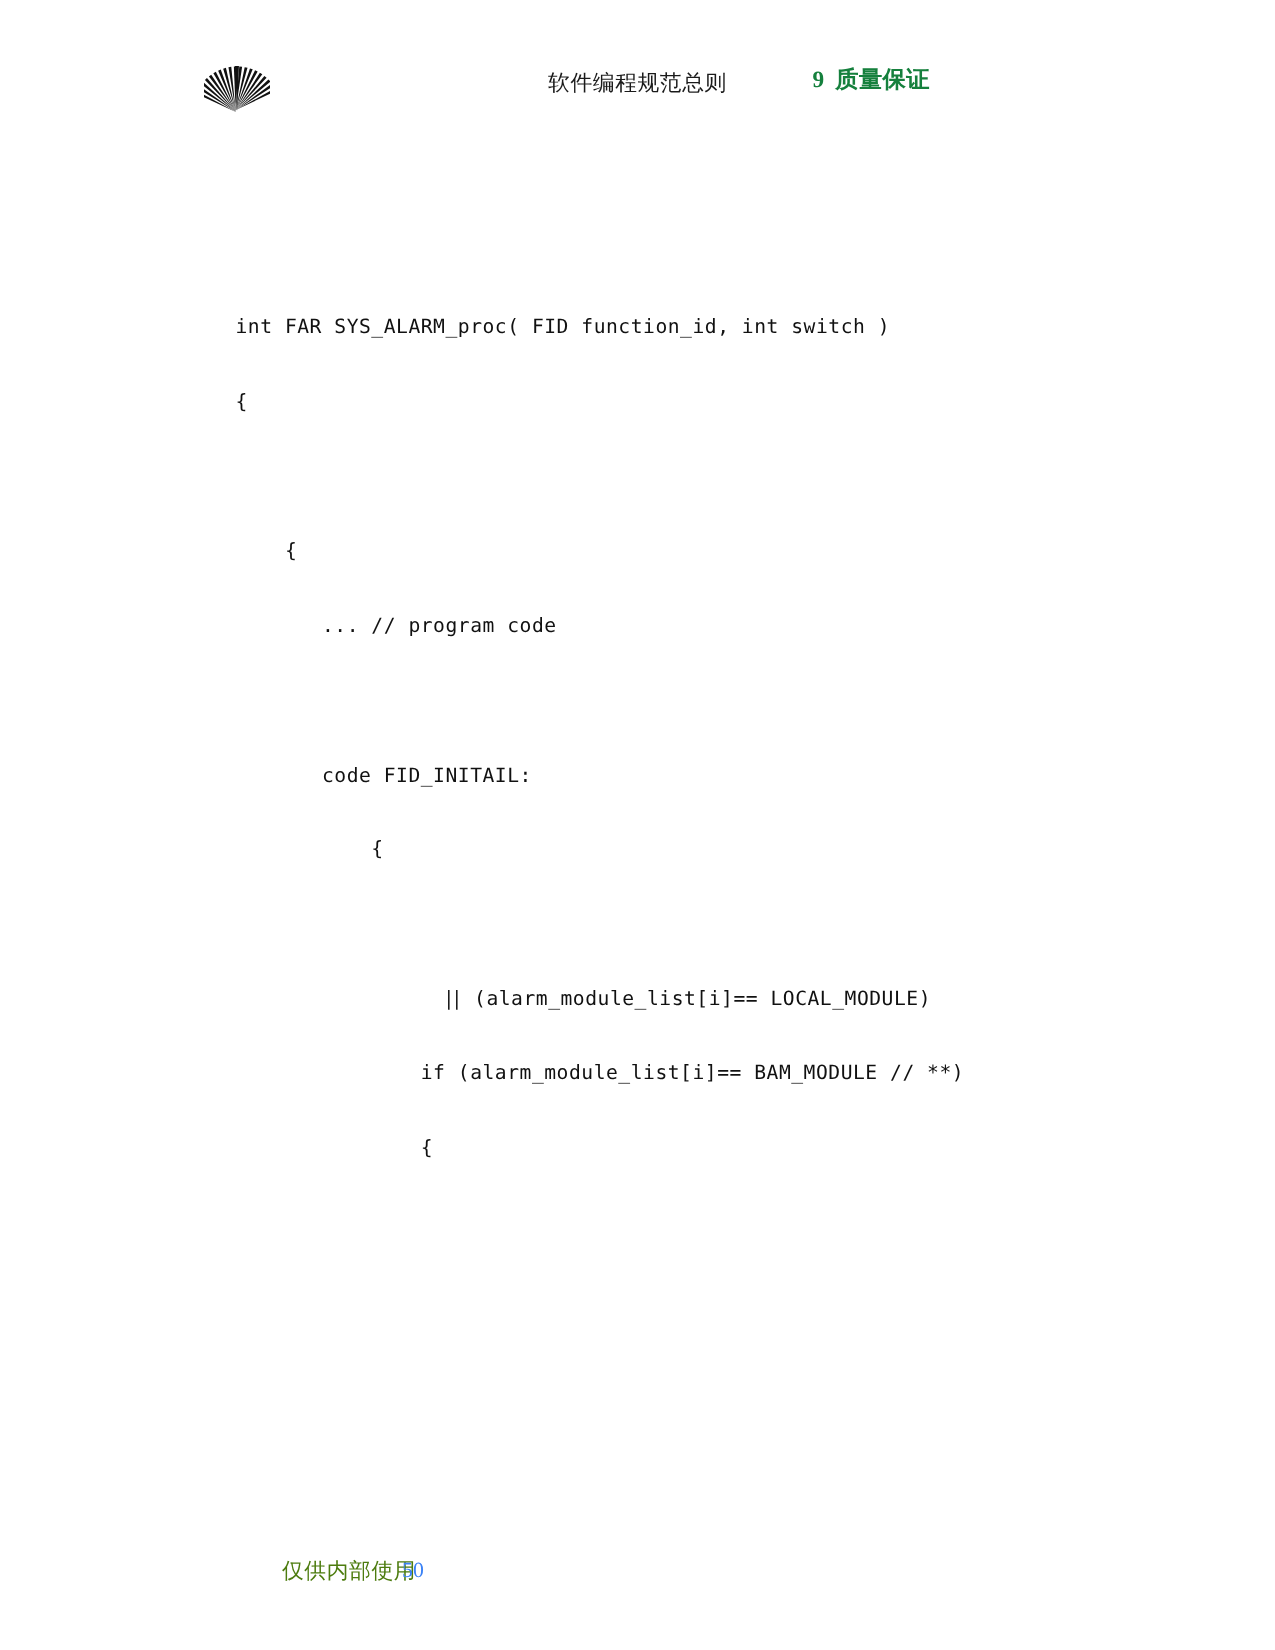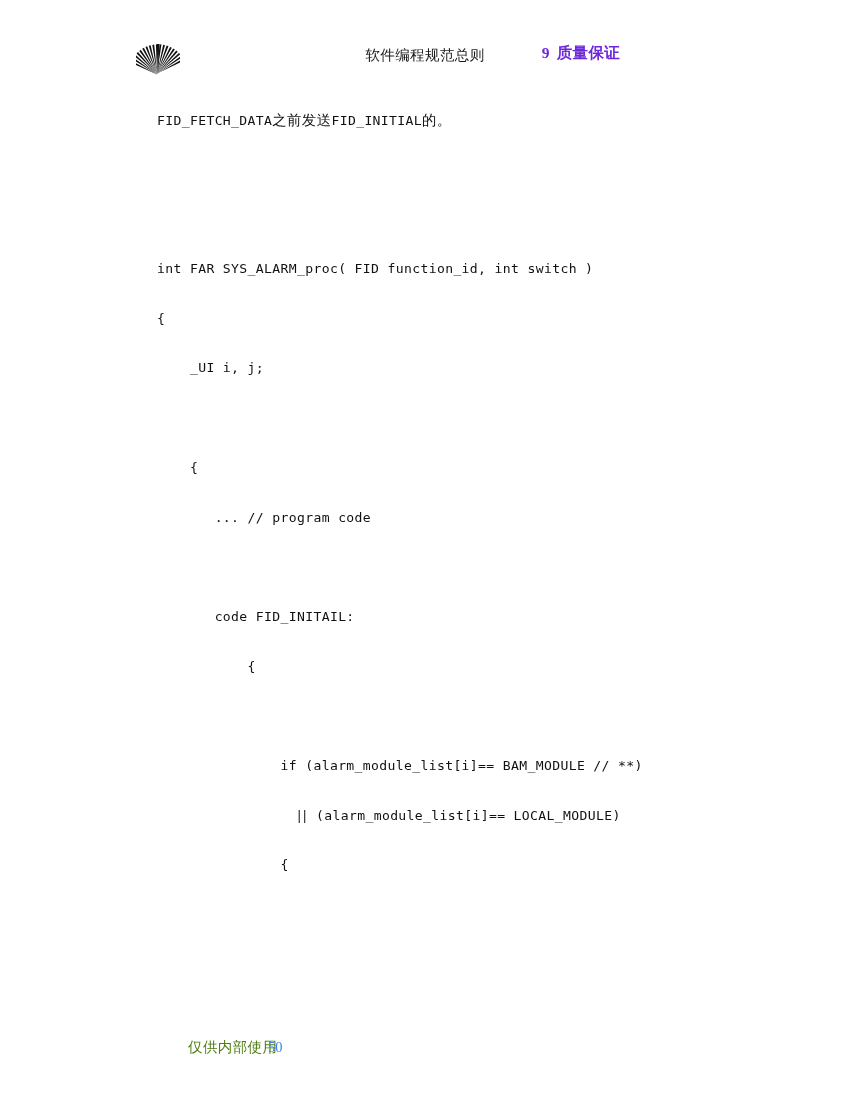--- a/index.html
+++ b/index.html
@@ -54,21 +54,21 @@
     letter-spacing: 0.4px;
     color: #1a1a1a;
   }
   .header-right {
     position: absolute;
     right: 82px;
     top: 7px;
     font-family: "DejaVu Serif", "Liberation Serif", serif;
     font-size: 15.5px;
     font-weight: bold;
-    color: #6d28d9;
+    color: #15803d;
     letter-spacing: 0.3px;
     white-space: nowrap;
   }
   .header-right .chap-num {
     margin-right: 7px;
     font-family: "Liberation Serif", serif;
   }
 
   
   .content {
@@ -174,35 +174,34 @@
     </div>
 
     <div class="header-center">软件编程规范总则</div>
 
     <div class="header-right">
       <span class="chap-num">9</span><span>质量保证</span>
     </div>
   </div>
 
   <div class="content">
-    <pre class="code-block" id="code-block"><span class="code-line"><span>FID_FETCH_DATA</span><span class="cjk">之前发送</span><span>FID_INITIAL</span><span class="cjk">的。</span></span>
+    <pre class="code-block" id="code-block">
 <span class="code-line blank">&nbsp;</span>
 <span class="code-line blank">&nbsp;</span>
 <span class="code-line"><span>int FAR SYS_ALARM_proc( FID function_id, int switch )</span></span>
 <span class="code-line"><span>{</span></span>
-<span class="code-line"><span>    _UI i, j;</span></span>
 <span class="code-line blank">&nbsp;</span>
 <span class="code-line"><span>    {</span></span>
 <span class="code-line"><span>       ... // program code</span></span>
 <span class="code-line blank">&nbsp;</span>
 <span class="code-line"><span>       code FID_INITAIL:</span></span>
 <span class="code-line"><span>           {</span></span>
 <span class="code-line blank">&nbsp;</span>
+<span class="code-line"><span>                 </span><span class="pipe-or">||</span><span> (alarm_module_list[i]== LOCAL_MODULE)</span></span>
 <span class="code-line"><span>               if (alarm_module_list[i]== BAM_MODULE // **)</span></span>
-<span class="code-line"><span>                 </span><span class="pipe-or">||</span><span> (alarm_module_list[i]== LOCAL_MODULE)</span></span>
 <span class="code-line"><span>               {</span></span>
 <span class="code-line blank">&nbsp;</span>
 
 
 
 
 
 
 
 

